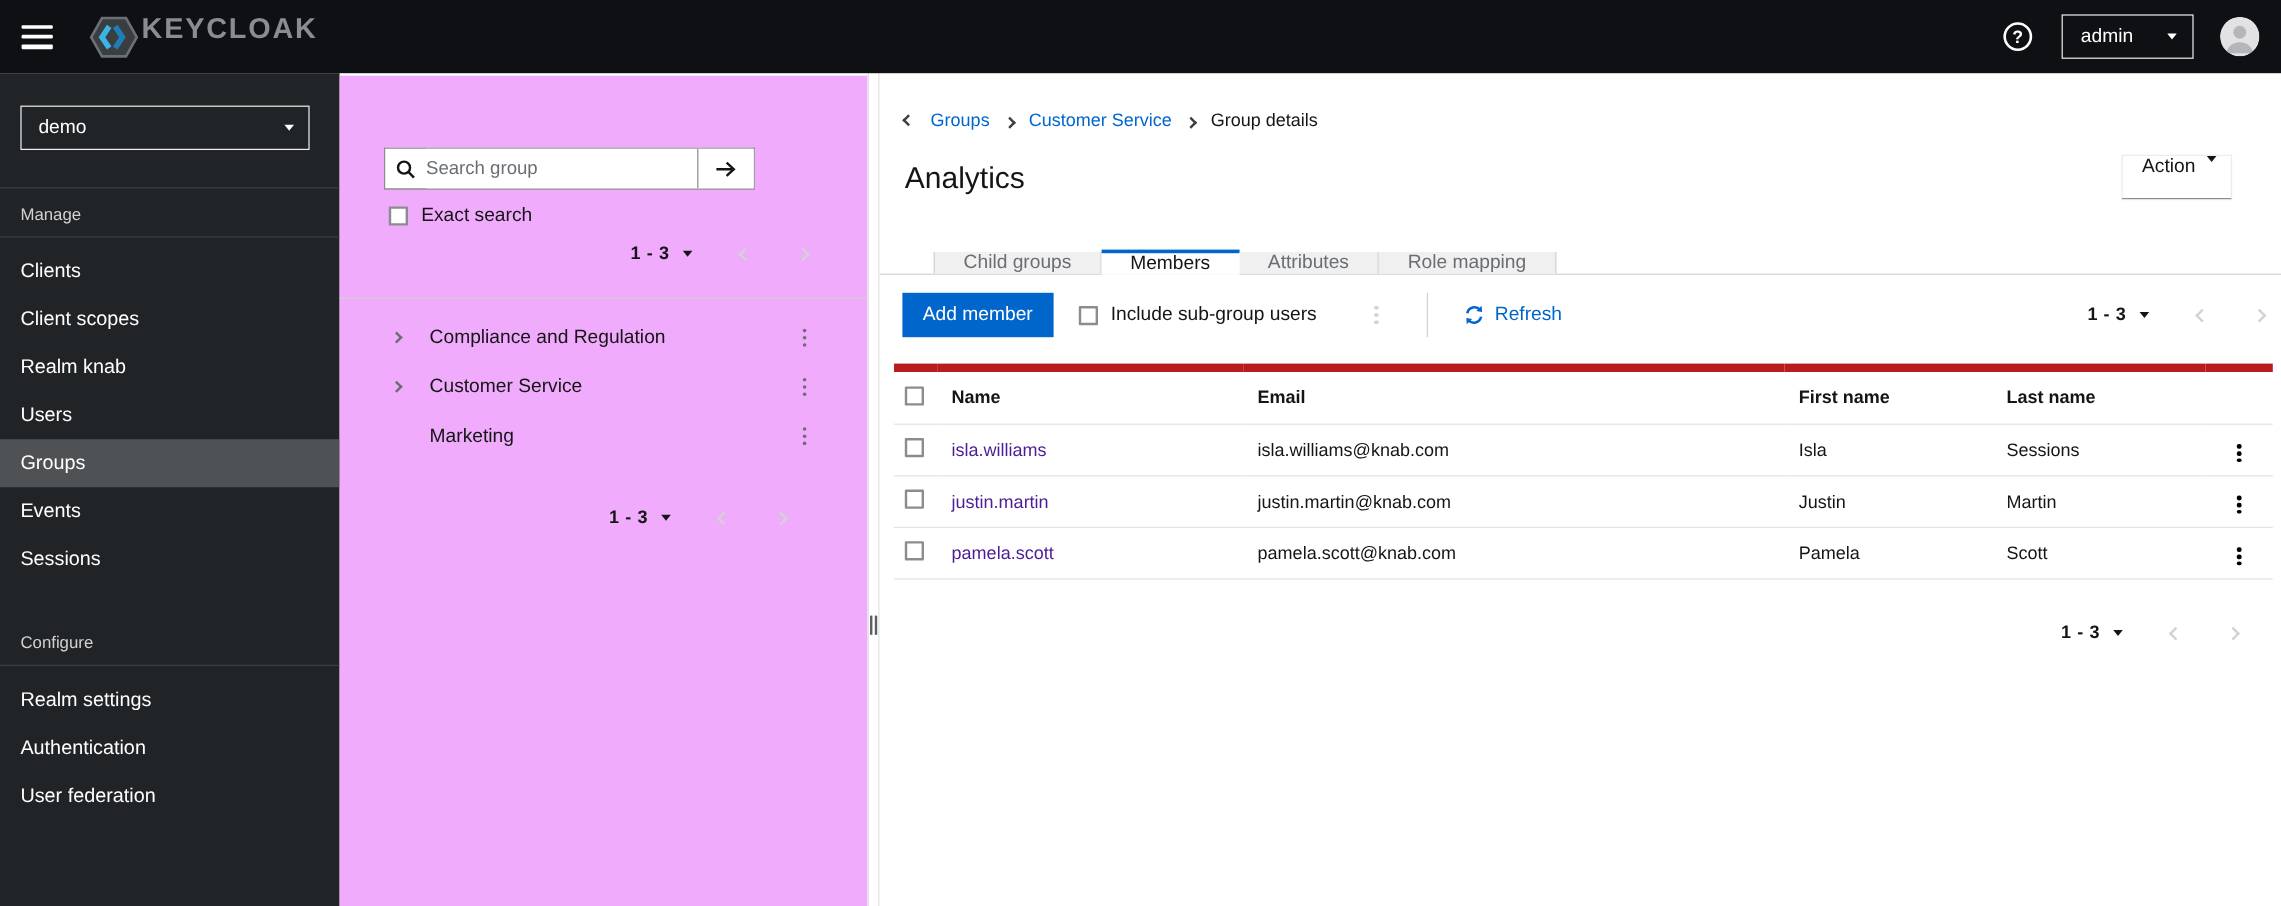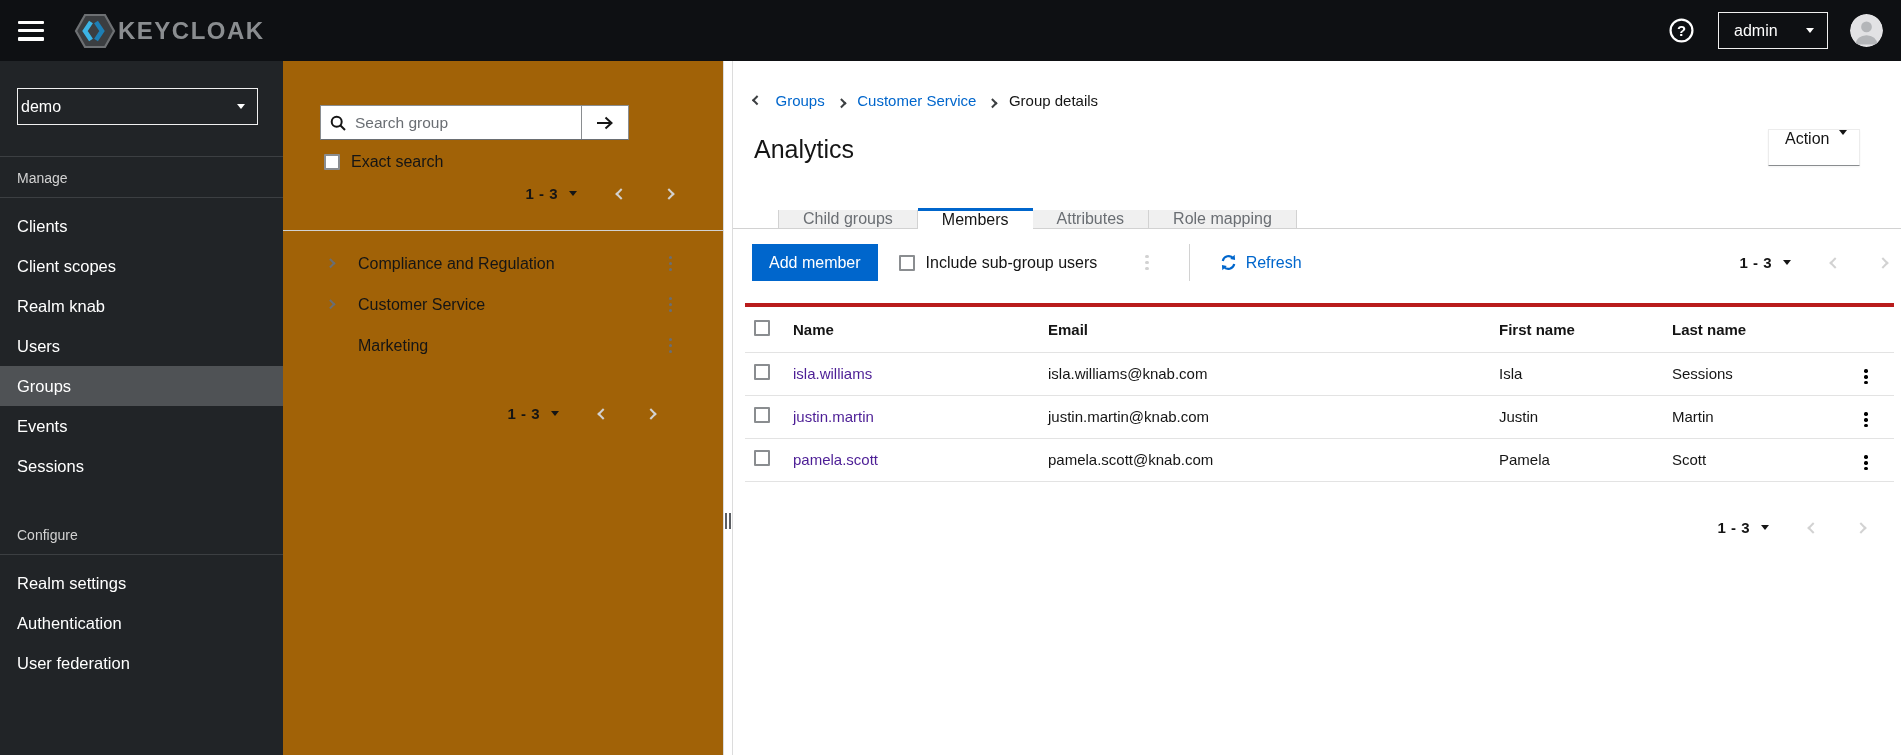--- a/index.html
+++ b/index.html
@@ -2,48 +2,48 @@
 <html><head>
 <meta charset="utf-8">
 <style>
   * { margin:0; padding:0; box-sizing:border-box; }
   html,body { width:1901px; height:755px; font-family:"Liberation Sans",sans-serif; color:#151515; background:#fff; overflow:hidden; position:relative; }
 
   
   .masthead { position:absolute; top:0; left:0; width:100%; height:61px; background:#0e1013; display:flex; align-items:center; z-index:5; }
   .hamburger { margin-left:18px; width:26px; height:20px; display:flex; flex-direction:column; justify-content:space-between; cursor:pointer; background:none; border:none; }
   .hamburger i { display:block; height:3.2px; background:#fff; border-radius:1px; }
-  .brand { margin-left:30px; display:flex; align-items:center; gap:2px; }
+  .brand { margin-left:30px; display:flex; gap:2px; }
   .brand-text { font-size:24px; font-weight:bold; letter-spacing:1.5px; color:#8a8d90; }
   .masthead-right { margin-left:auto; display:flex; align-items:center; margin-right:18px; }
   .help-btn { background:none; border:none; cursor:pointer; display:flex; }
   .user-select { margin-left:24px; width:110px; height:37px; border:1px solid #f0f0f0; background:transparent; color:#fff; display:flex; align-items:center; justify-content:space-between; padding:0 13px 0 15px; font-size:16px; cursor:pointer; }
   .avatar { margin-left:22px; width:33px; height:33px; border-radius:50%; overflow:hidden; }
 
   .caret { width:0; height:0; border-left:4.5px solid transparent; border-right:4.5px solid transparent; border-top:5.5px solid currentColor; display:inline-block; }
   .chev { display:inline-block; width:8px; height:8px; border-right:2.2px solid currentColor; border-bottom:2.2px solid currentColor; }
   .chev.right { transform:rotate(-45deg); }
   .chev.left  { transform:rotate(135deg); }
   .chev.sm { width:6.5px; height:6.5px; border-width:2px; }
   .kebab { display:inline-flex; flex-direction:column; gap:2.5px; align-items:center; background:none; border:none; cursor:pointer; padding:4px 6px; }
   .kebab i { width:3.4px; height:3.4px; border-radius:50%; background:currentColor; }
 
   
   .nav { position:absolute; top:61px; left:0; width:283px; bottom:0; background:#212427; color:#fff; }
-  .realm-select { margin:27px 16px 0 17px; height:37px; border:1px solid #f0f0f0; background:transparent; color:#fff; display:flex; align-items:center; justify-content:space-between; padding:0 12px 0 3px; font-size:16px; cursor:pointer; width:241px; }
+  .realm-select { margin:27px 16px 0 17px; height:37px; border:1px solid #f0f0f0; background:transparent; color:#fff; display:flex; align-items:center; justify-content:space-between; padding:0 12px 0 14px; font-size:16px; cursor:pointer; width:241px; }
   .nav-divider { border-top:1px solid #3c3f42; }
   .d1 { margin-top:31px; }
   .section-label { padding:13px 0 11px 17px; font-size:14px; color:#d2d2d2; }
   .nav-list { list-style:none; margin-top:8px; }
   .nav-item { height:40px; display:flex; align-items:center; padding-left:17px; font-size:16.5px; cursor:pointer; }
   .nav-item.selected { background:#4f5255; }
   .sec2 { margin-top:28px; }
 
   
-  .group-panel { position:absolute; top:45px; left:283px; width:440px; bottom:0; background:#a16207; }
+  .group-panel { position:absolute; top:63px; left:283px; width:440px; bottom:0; background:#f0abfc; }
   .search-group { position:absolute; top:60px; left:37px; width:309px; height:35px; display:flex; border:1px solid #8a8d90; border-bottom-color:#6a6e73; background:#fff; }
   .search-icon-box { width:34px; display:flex; align-items:center; justify-content:center; }
   .search-group input { flex:1; border:none; outline:none; font-size:15.5px; font-family:inherit; color:#151515; min-width:0; }
   .search-group input::placeholder { color:#6a6e73; }
   .search-go { width:47px; border:none; border-left:1px solid #8a8d90; background:#fff; display:flex; align-items:center; justify-content:center; cursor:pointer; }
   .exact-row { position:absolute; top:108px; left:41px; display:flex; align-items:center; gap:11px; font-size:16px; }
   .checkbox { width:16px; height:16px; border:2px solid #8a8d90; border-radius:1px; background:#fff; display:inline-block; cursor:pointer; flex:none; }
   .pagination { display:flex; align-items:center; }
   .pg-range { font-weight:bold; font-size:15px; letter-spacing:.5px; }
   .pg-toggle { display:flex; align-items:center; gap:11px; background:none; border:none; cursor:pointer; font:inherit; color:#151515; }
@@ -79,21 +79,21 @@
   .toolbar { position:absolute; top:183px; left:19px; right:14px; height:37px; display:flex; align-items:center; }
   .btn-primary { height:37px; padding:0 17px; background:#0066cc; color:#fff; border:none; font-size:16px; font-family:inherit; cursor:pointer; }
   .include-group { margin-left:21px; display:flex; align-items:center; gap:11px; font-size:16px; }
   .toolbar-kebab { margin-left:42px; color:#d2d2d2; }
   .toolbar-sep { width:1px; height:37px; background:#d2d2d2; margin:0 30px 0 34px; }
   .refresh-btn { display:flex; align-items:center; gap:9px; background:none; border:none; cursor:pointer; color:#0066cc; font-size:16px; font-family:inherit; }
   .toolbar .pagination { margin-left:auto; }
 
   .members-table { position:absolute; top:242px; left:12px; right:7px; }
   table { width:100%; border-collapse:collapse; }
-  thead tr { height:47px; border-top:4px solid #b91c1c; border-bottom:1px solid #e3e3e3; }
+  thead tr { height:47px; border-top:7px solid #b91c1c; border-bottom:1px solid #e3e3e3; }
   tbody tr { height:43px; border-bottom:1px solid #e3e3e3; }
   th { text-align:left; font-size:15px; font-weight:bold; padding-left:12px; }
   td { font-size:15px; padding-left:12px; }
   td.sel, th.sel { padding-left:9px; }
   .row-link { color:#4c1d95; text-decoration:none; cursor:pointer; }
   td.kb { text-align:center; padding-left:0; color:#4d5054; }
 
   .bottom-pg { position:absolute; top:458px; right:36px; }
 </style>
 </head>

